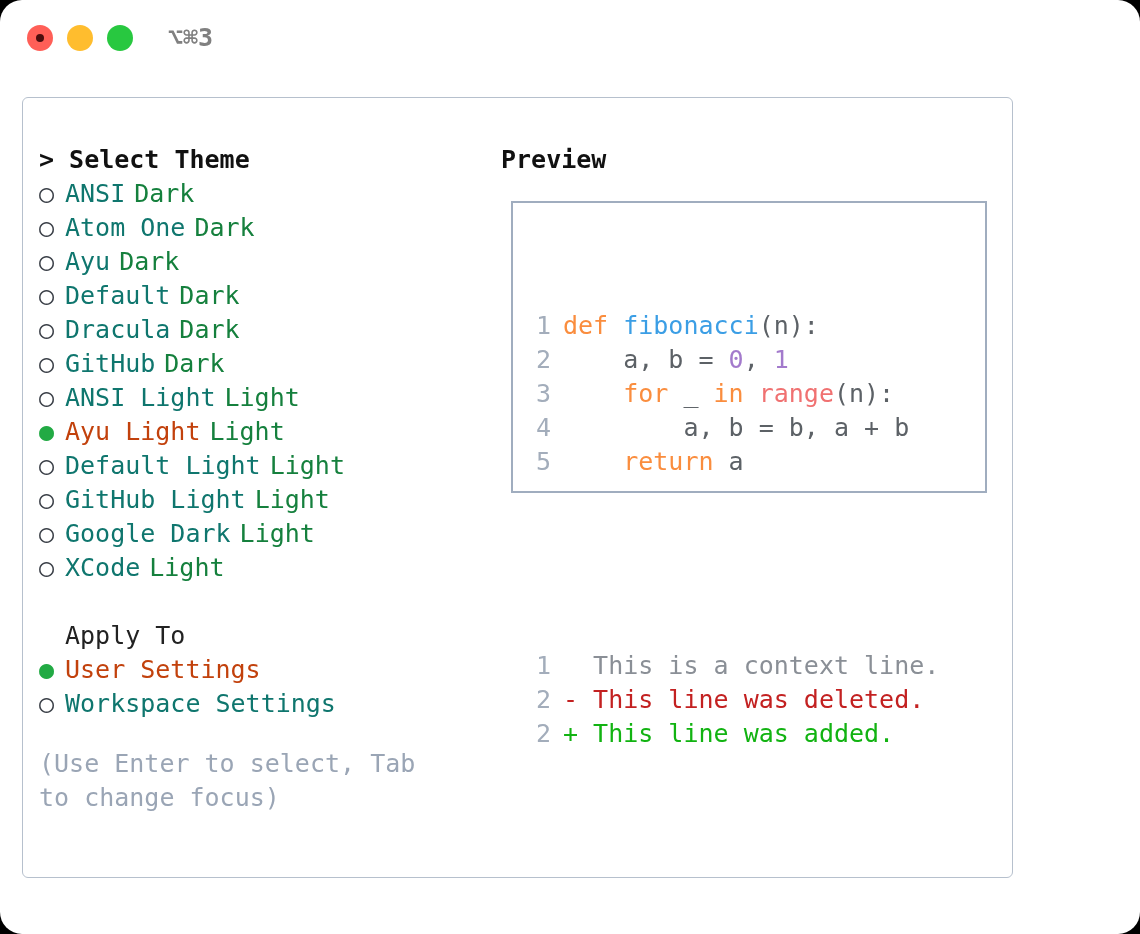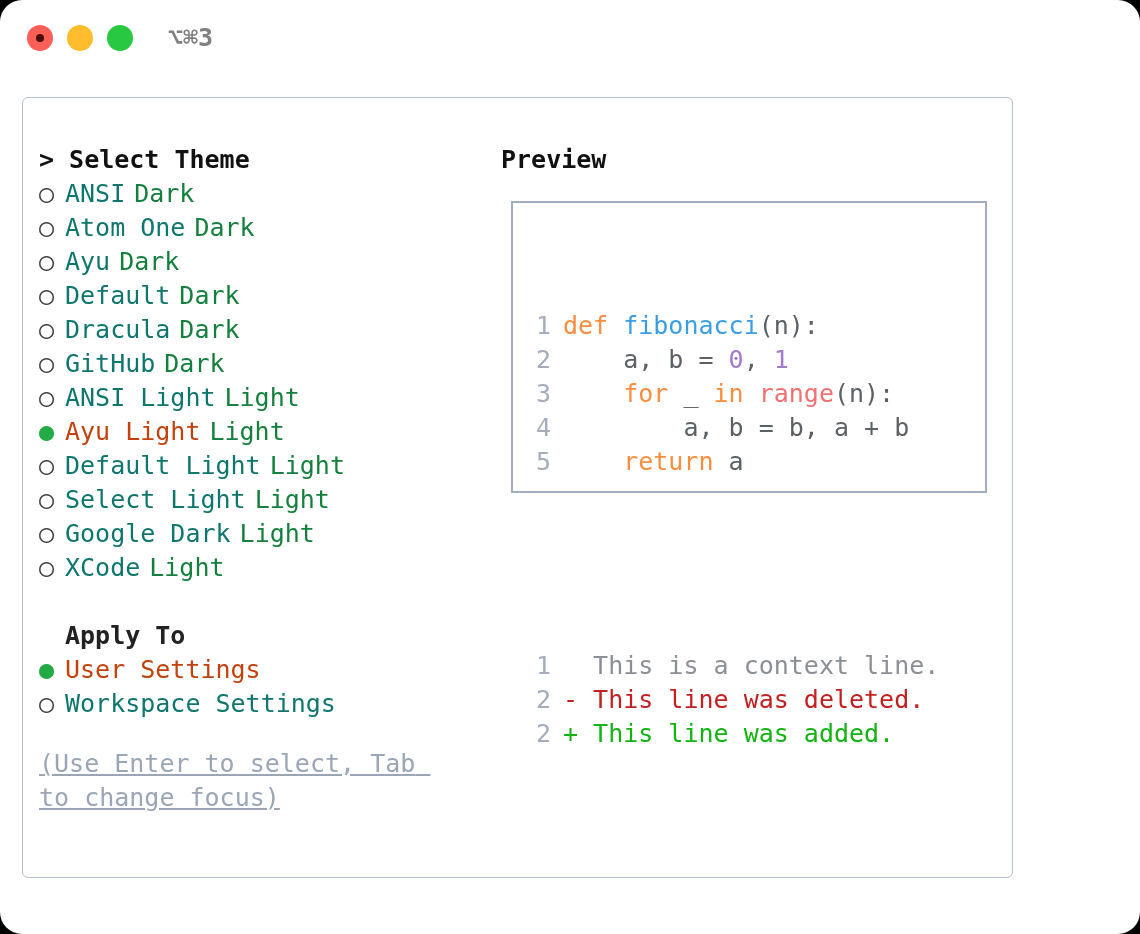--- a/index.html
+++ b/index.html
@@ -97,21 +97,21 @@
   }
   .section-head {
     font-size: 25px;
     font-weight: bold;
     color: #111111;
     line-height: 34px;
     white-space: pre;
     height: 34px;
   }
   .section-head.plain {
-    font-weight: bold;
+    font-weight: normal;
     color: #222222;
     text-align: right;
   }
   .row {
     display: flex;
     align-items: baseline;
     height: 34px;
     line-height: 34px;
     font-size: 25px;
     white-space: pre;
@@ -134,21 +134,20 @@
   }
   .spacer-row { height: 34px; }
 
   .hint {
     margin-top: 26px;
     font-size: 25px;
     line-height: 34px;
     color: #9aa5b5;
     width: 410px;
     white-space: pre-wrap;
-    text-decoration: underline;
   }
 
   
   .right-col {
     position: absolute;
     left: 478px;
     top: 45px;
     width: 500px;
   }
   .preview-box {
@@ -210,21 +209,21 @@
       <div id="theme-list">
           <div class="row"><span class="bullet bullet-off">○</span><span class="row-label">ANSI</span><span class="row-tag">Dark</span></div>
           <div class="row"><span class="bullet bullet-off">○</span><span class="row-label">Atom One</span><span class="row-tag">Dark</span></div>
           <div class="row"><span class="bullet bullet-off">○</span><span class="row-label">Ayu</span><span class="row-tag">Dark</span></div>
           <div class="row"><span class="bullet bullet-off">○</span><span class="row-label">Default</span><span class="row-tag">Dark</span></div>
           <div class="row"><span class="bullet bullet-off">○</span><span class="row-label">Dracula</span><span class="row-tag">Dark</span></div>
           <div class="row"><span class="bullet bullet-off">○</span><span class="row-label">GitHub</span><span class="row-tag">Dark</span></div>
           <div class="row"><span class="bullet bullet-off">○</span><span class="row-label">ANSI Light</span><span class="row-tag">Light</span></div>
           <div class="row"><span class="bullet bullet-on">●</span><span class="row-label sel">Ayu Light</span><span class="row-tag">Light</span></div>
           <div class="row"><span class="bullet bullet-off">○</span><span class="row-label">Default Light</span><span class="row-tag">Light</span></div>
-          <div class="row"><span class="bullet bullet-off">○</span><span class="row-label">Select Light</span><span class="row-tag">Light</span></div>
+          <div class="row"><span class="bullet bullet-off">○</span><span class="row-label">GitHub Light</span><span class="row-tag">Light</span></div>
           <div class="row"><span class="bullet bullet-off">○</span><span class="row-label">Google Dark</span><span class="row-tag">Light</span></div>
           <div class="row"><span class="bullet bullet-off">○</span><span class="row-label">XCode</span><span class="row-tag">Light</span></div>
         </div>
 
       <div class="spacer-row"></div>
 
       <div class="row">
         <span class="bullet"> </span>
         <span class="section-head plain">Apply To</span>
       </div>

